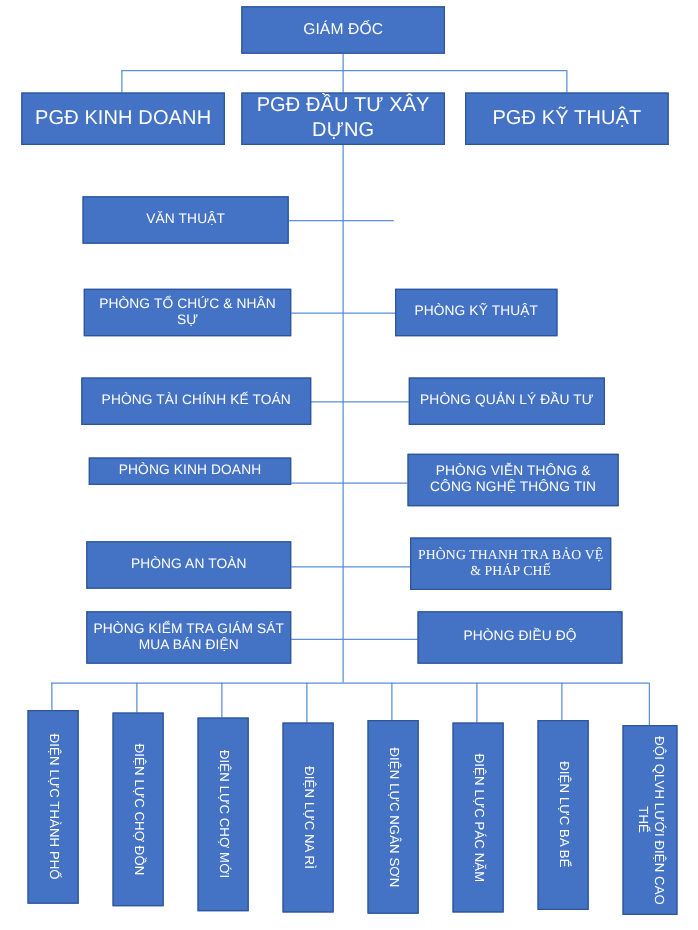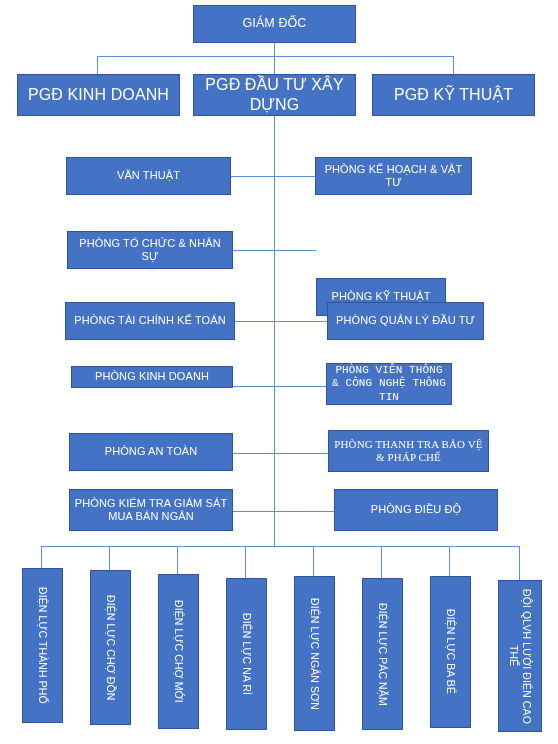--- a/index.html
+++ b/index.html
@@ -106,43 +106,40 @@
   <div class="node t-pgd" style="left:192px; top:74px; width:163px; height:42px;">
     <span>PGĐ ĐẦU TƯ XÂY DỰNG</span>
   </div>
 
   <div class="node t-dept" style="left:65px; top:157px; width:165px; height:38px;">
     <span>VĂN THUẬT</span>
   </div>
   <div class="node t-dept" style="left:66px; top:231px; width:166px; height:38px;">
     <span>PHÒNG TỔ CHỨC &amp; NHÂN SỰ</span>
   </div>
-  <div class="node t-dept" style="left:64px; top:302px; width:170px; height:38px;">
+  <div class="node t-dept" style="left:64px; top:302px; width:184px; height:38px;">
     <span>PHÒNG TÀI CHÍNH KẾ TOÁN</span>
   </div>
   <div class="node t-dept" style="left:70px; top:366px; width:162px; height:22px;">
     <span>PHÒNG KINH DOANH</span>
   </div>
   <div class="node t-dept" style="left:68px; top:433px; width:164px; height:38px;">
     <span>PHÒNG AN TOÀN</span>
   </div>
   <div class="node t-dept" style="left:68px; top:489px; width:164px; height:42px;">
-    <span>PHÒNG KIỂM TRA GIÁM SÁT MUA BÁN NGÂN</span>
+    <span>PHÒNG KIỂM TRA GIÁM SÁT MUA BÁN ĐIỆN</span>
   </div>
 
-  <div class="node t-dept" style="left:314px; top:157px; width:157px; height:38px;">
-    <span>PHÒNG KẾ HOẠCH &amp; VẬT TƯ</span>
-  </div>
-  <div class="node t-dept" style="left:315px; top:231px; width:130px; height:38px;margin-top:47px;">
+  <div class="node t-dept" style="left:315px; top:231px; width:130px; height:38px;">
     <span>PHÒNG KỸ THUẬT</span>
   </div>
   <div class="node t-dept" style="left:326px; top:302px; width:157px; height:38px;">
     <span>PHÒNG QUẢN LÝ ĐẦU TƯ</span>
   </div>
-  <div class="node t-dept" style="left:325px; top:363px; width:126px; height:42px;font-family:Liberation Mono, monospace;">
+  <div class="node t-dept" style="left:325px; top:363px; width:169px; height:42px;">
     <span>PHÒNG VIỄN THÔNG &amp; CÔNG NGHỆ THÔNG TIN</span>
   </div>
   <div class="node t-dept" style="left:327px; top:430px; width:161px; height:42px;font-family:Liberation Serif, serif;">
     <span>PHÒNG THANH TRA BẢO VỆ &amp; PHÁP CHẾ</span>
   </div>
   <div class="node t-dept" style="left:333px; top:489px; width:164px; height:42px;">
     <span>PHÒNG ĐIỀU ĐỘ</span>
   </div>
 
   <div class="node vertical t-unit" style="left:21px; top:568px; width:41px; height:155px;">

